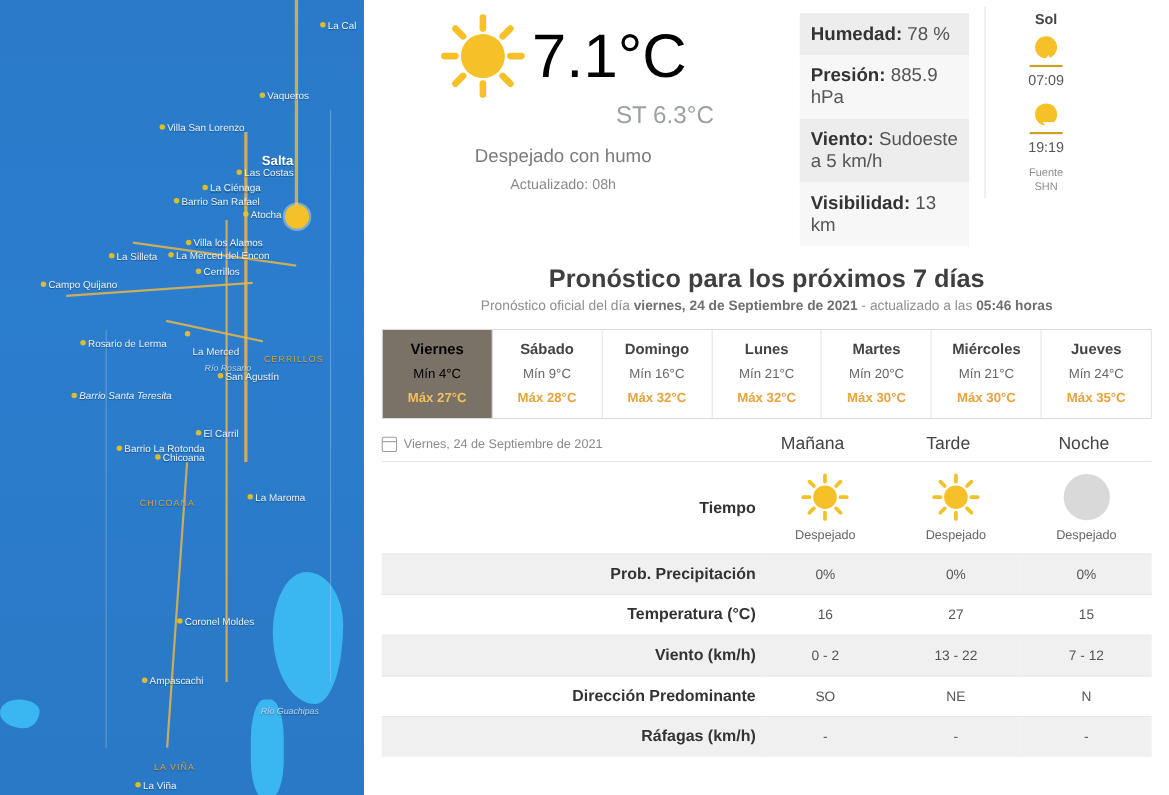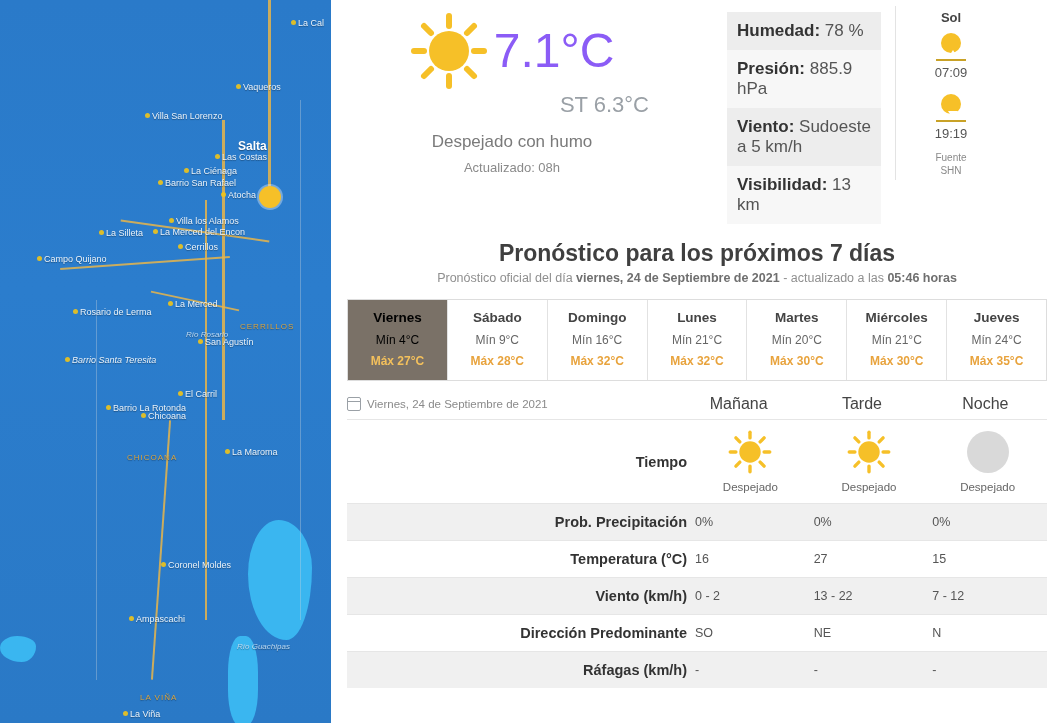--- a/index.html
+++ b/index.html
@@ -41,21 +41,21 @@
   .map .lbl.river{color:#bcd9f2;font-size:8px;font-style:italic;}
 
   
   .panel{flex:1 1 auto;height:723px;background:#fff;position:relative;}
 
   .current{
     display:flex;align-items:flex-start;padding:6px 16px 0 16px;
   }
   .cur-left{width:330px;padding-top:6px;text-align:center;}
   .cur-top{display:flex;align-items:center;justify-content:center;gap:6px;}
-  .temp{font-size:48px;color:#8b5cf6;font-weight:normal;line-height:1;}
+  .temp{font-size:56px;color:#000000;font-weight:normal;line-height:1;}
   .st{font-size:22px;color:#9aa0a6;text-align:right;padding-right:28px;margin-top:2px;}
   .cond{font-size:17px;color:#7a7a7a;margin-top:14px;}
   .upd{font-size:13px;color:#8a8a8a;margin-top:8px;}
 
   .details{width:190px;margin-left:14px;margin-top:6px;}
   .drow{padding:9px 10px;font-size:17px;color:#555;margin-left:36px;}
   .drow:nth-child(odd){background:#ededed;}
   .drow:nth-child(even){background:#f7f7f7;}
   .drow b{color:#333;}
 
@@ -86,21 +86,21 @@
   .day.active .dn,.day.active .mn{color:#000000;}
   .day.active .mx{color:#f3c05c;}
 
   .hdrrow{display:flex;align-items:center;margin:14px 16px 0 16px;}
   .dateline{flex:0 0 330px;font-size:11.5px;color:#8a8a8a;display:flex;align-items:center;gap:6px;}
   .cal{width:12px;height:12px;border:1px solid #9aa0a6;border-radius:2px;position:relative;display:inline-block;}
   .cal:before{content:"";position:absolute;left:0;top:3px;width:100%;height:1px;background:#9aa0a6;}
   .colhead{flex:1 1 0;text-align:center;font-size:16px;color:#444;}
 
   table.grid{width:calc(100% - 32px);margin:6px 16px 0 16px;border-collapse:collapse;}
-  table.grid td{padding:10px 4px;font-size:12.5px;color:#555;vertical-align:middle;}
+  table.grid td{padding:10px 4px;font-size:12.5px;color:#555;text-align:center;vertical-align:middle;}
   table.grid td.rl{text-align:right;font-size:14.5px;color:#333;font-weight:bold;width:330px;padding-left:10px;}
   table.grid tr.alt td{background:#f0f0f0;}
   table.grid tr{border-top:1px solid #e6e6e6;}
   .wx{display:flex;flex-direction:column;align-items:center;gap:4px;}
   .wx .cap{font-size:11.5px;color:#666;}
 
   
   .sunicon{position:relative;display:inline-block;}
 
   .sunrise,.sunset{position:relative;width:38px;height:34px;margin:0 auto;}
@@ -155,21 +155,21 @@
         <div class="lbl" style="left: 106px; top: 228px;">La Silleta</div>
         <div class="dot" style="left: 99px; top: 230px;"></div>
         <div class="lbl" style="left: 176px; top: 216px;">Villa los Alamos</div>
         <div class="dot" style="left: 169px; top: 218px;"></div>
         <div class="lbl" style="left: 160px; top: 227px;">La Merced del Encon</div>
         <div class="dot" style="left: 153px; top: 229px;"></div>
         <div class="lbl" style="left: 185px; top: 242px;">Cerrillos</div>
         <div class="dot" style="left: 178px; top: 244px;"></div>
         <div class="lbl" style="left: 44px; top: 254px;">Campo Quijano</div>
         <div class="dot" style="left: 37px; top: 256px;"></div>
-        <div class="lbl" style="left: 175px; top: 299px; text-align: right;">La Merced</div>
+        <div class="lbl" style="left: 175px; top: 315px; text-align: right;">La Merced</div>
         <div class="dot" style="left: 168px; top: 301px;"></div>
         <div class="lbl area" style="left: 240px; top: 322px;">CERRILLOS</div>
         <div class="lbl" style="left: 80px; top: 307px;">Rosario de Lerma</div>
         <div class="dot" style="left: 73px; top: 309px;"></div>
         <div class="lbl river" style="left: 186px; top: 330px;">Río Rosario</div>
         <div class="lbl" style="left: 205px; top: 337px;">San Agustín</div>
         <div class="dot" style="left: 198px; top: 339px;"></div>
         <div class="lbl" style="left: 72px; top: 355px; font-style: italic;">Barrio Santa Teresita</div>
         <div class="dot" style="left: 65px; top: 357px;"></div>
         <div class="lbl" style="left: 185px; top: 389px;">El Carril</div>

